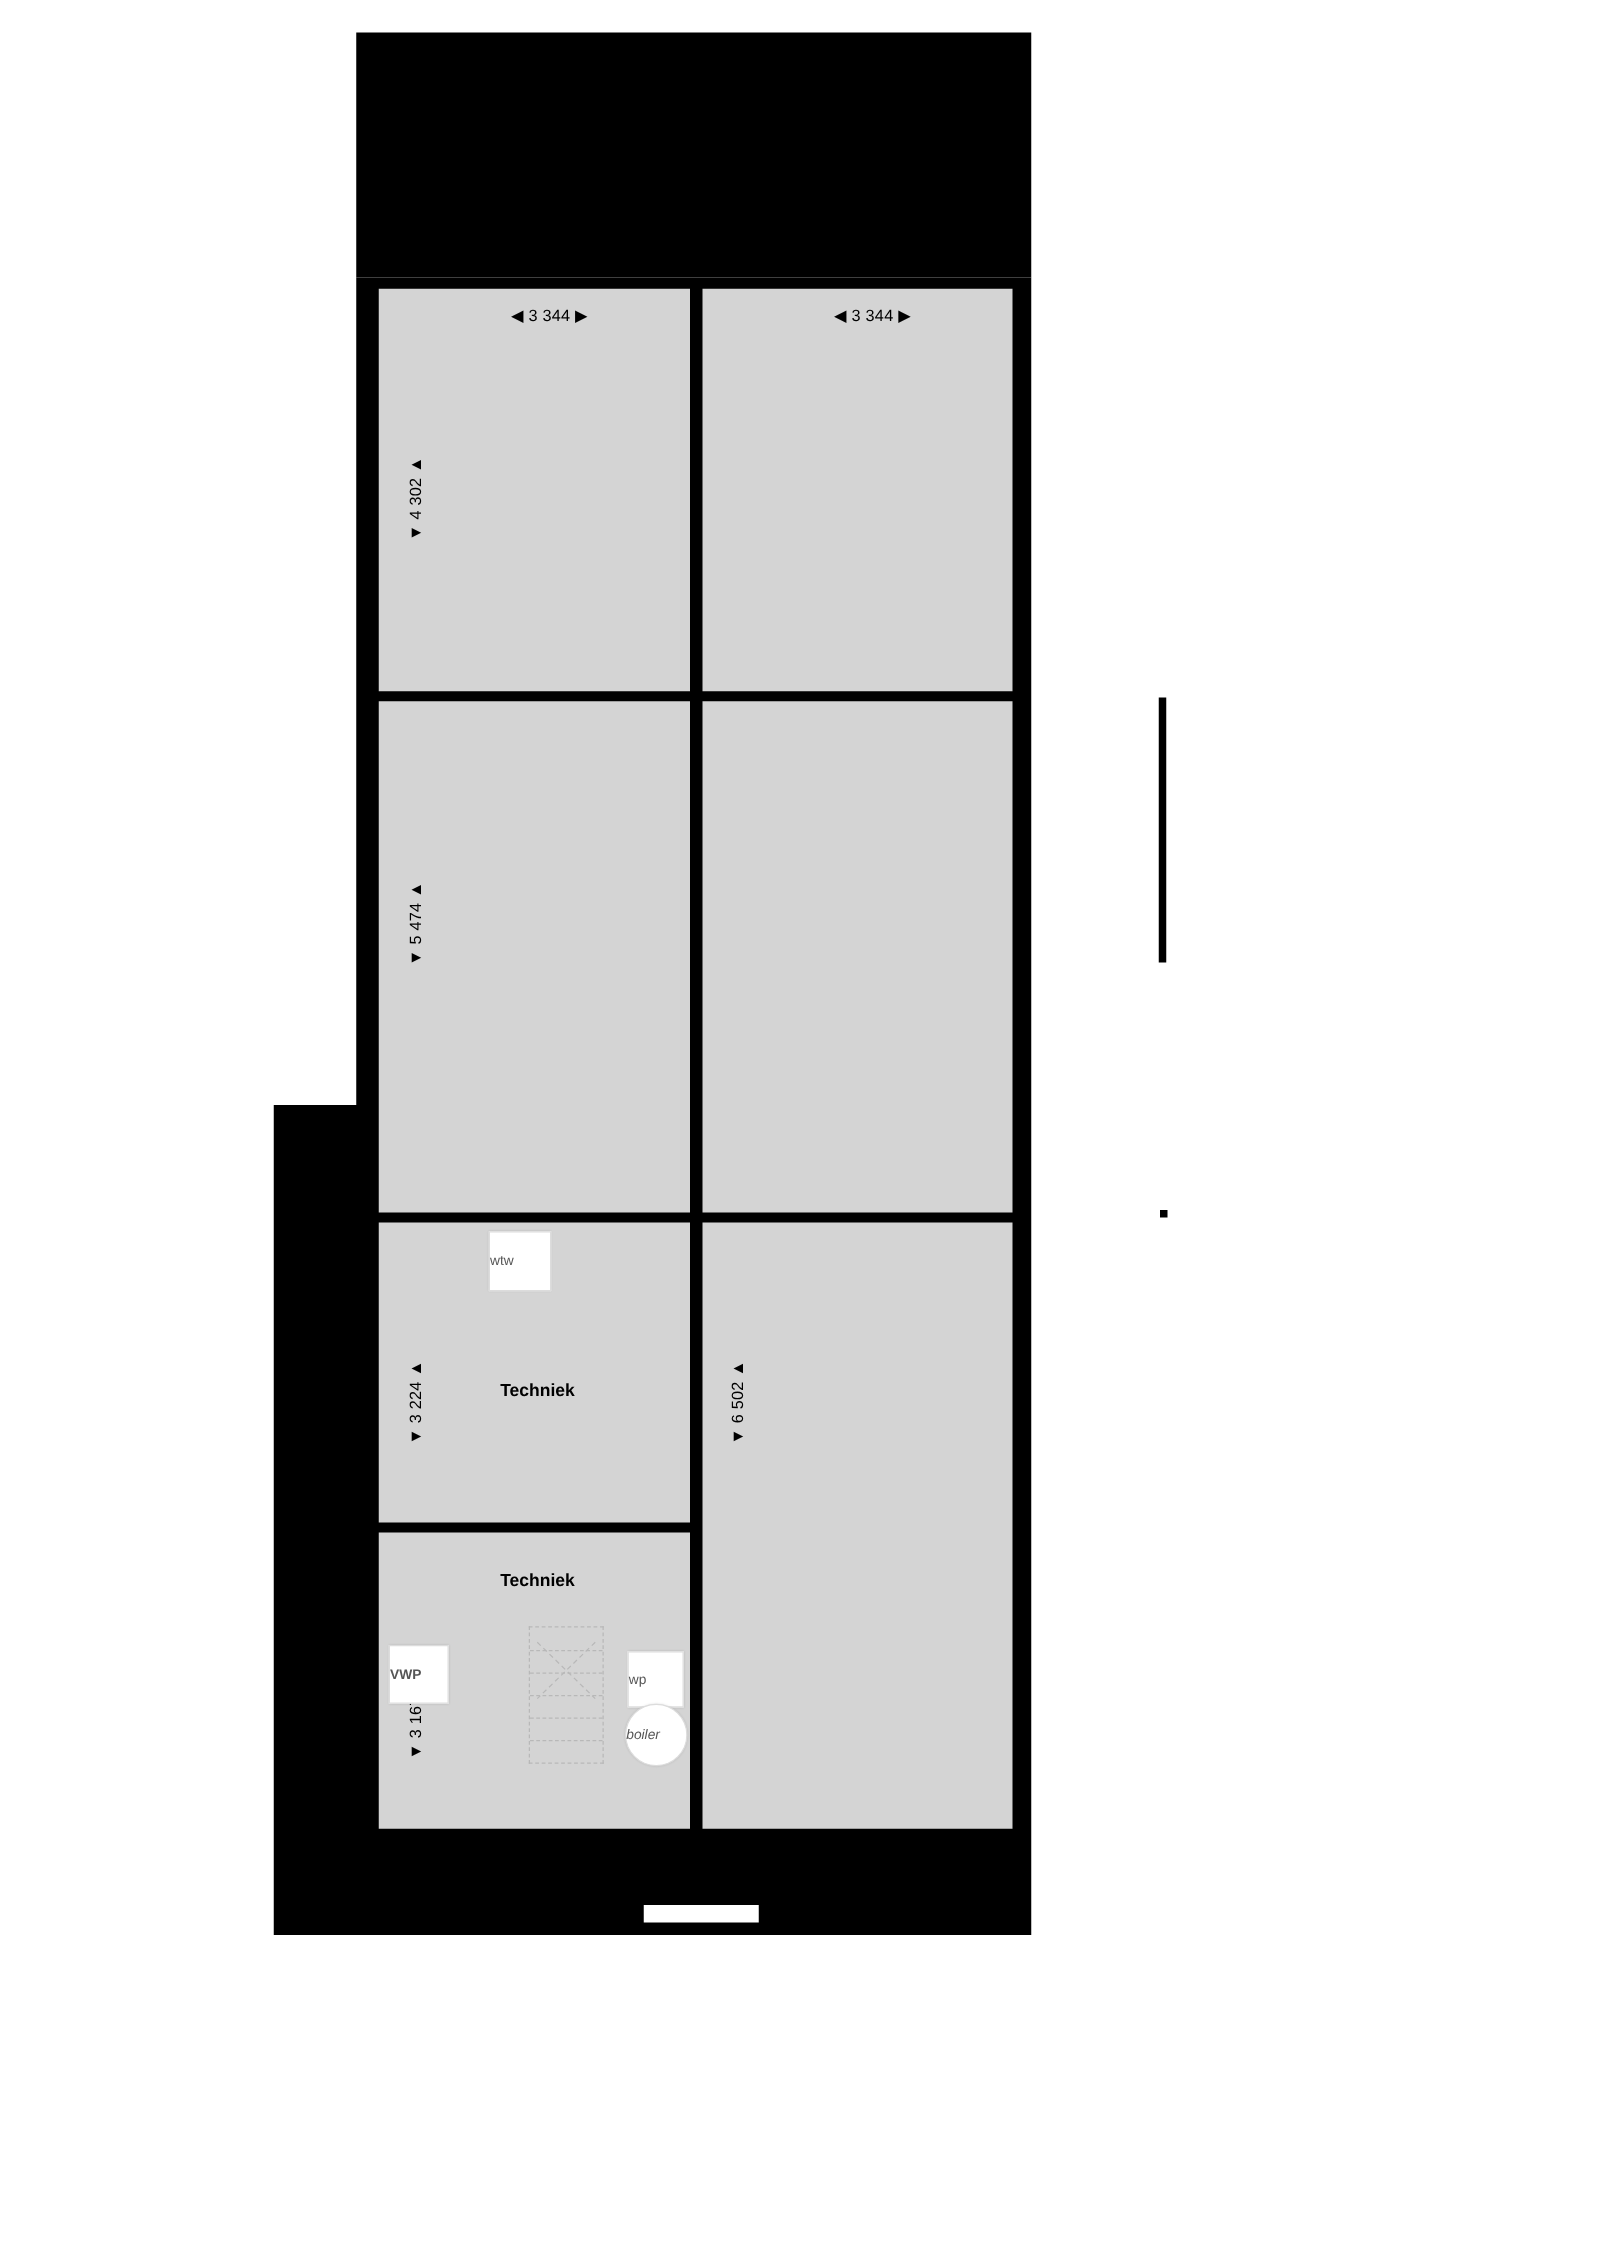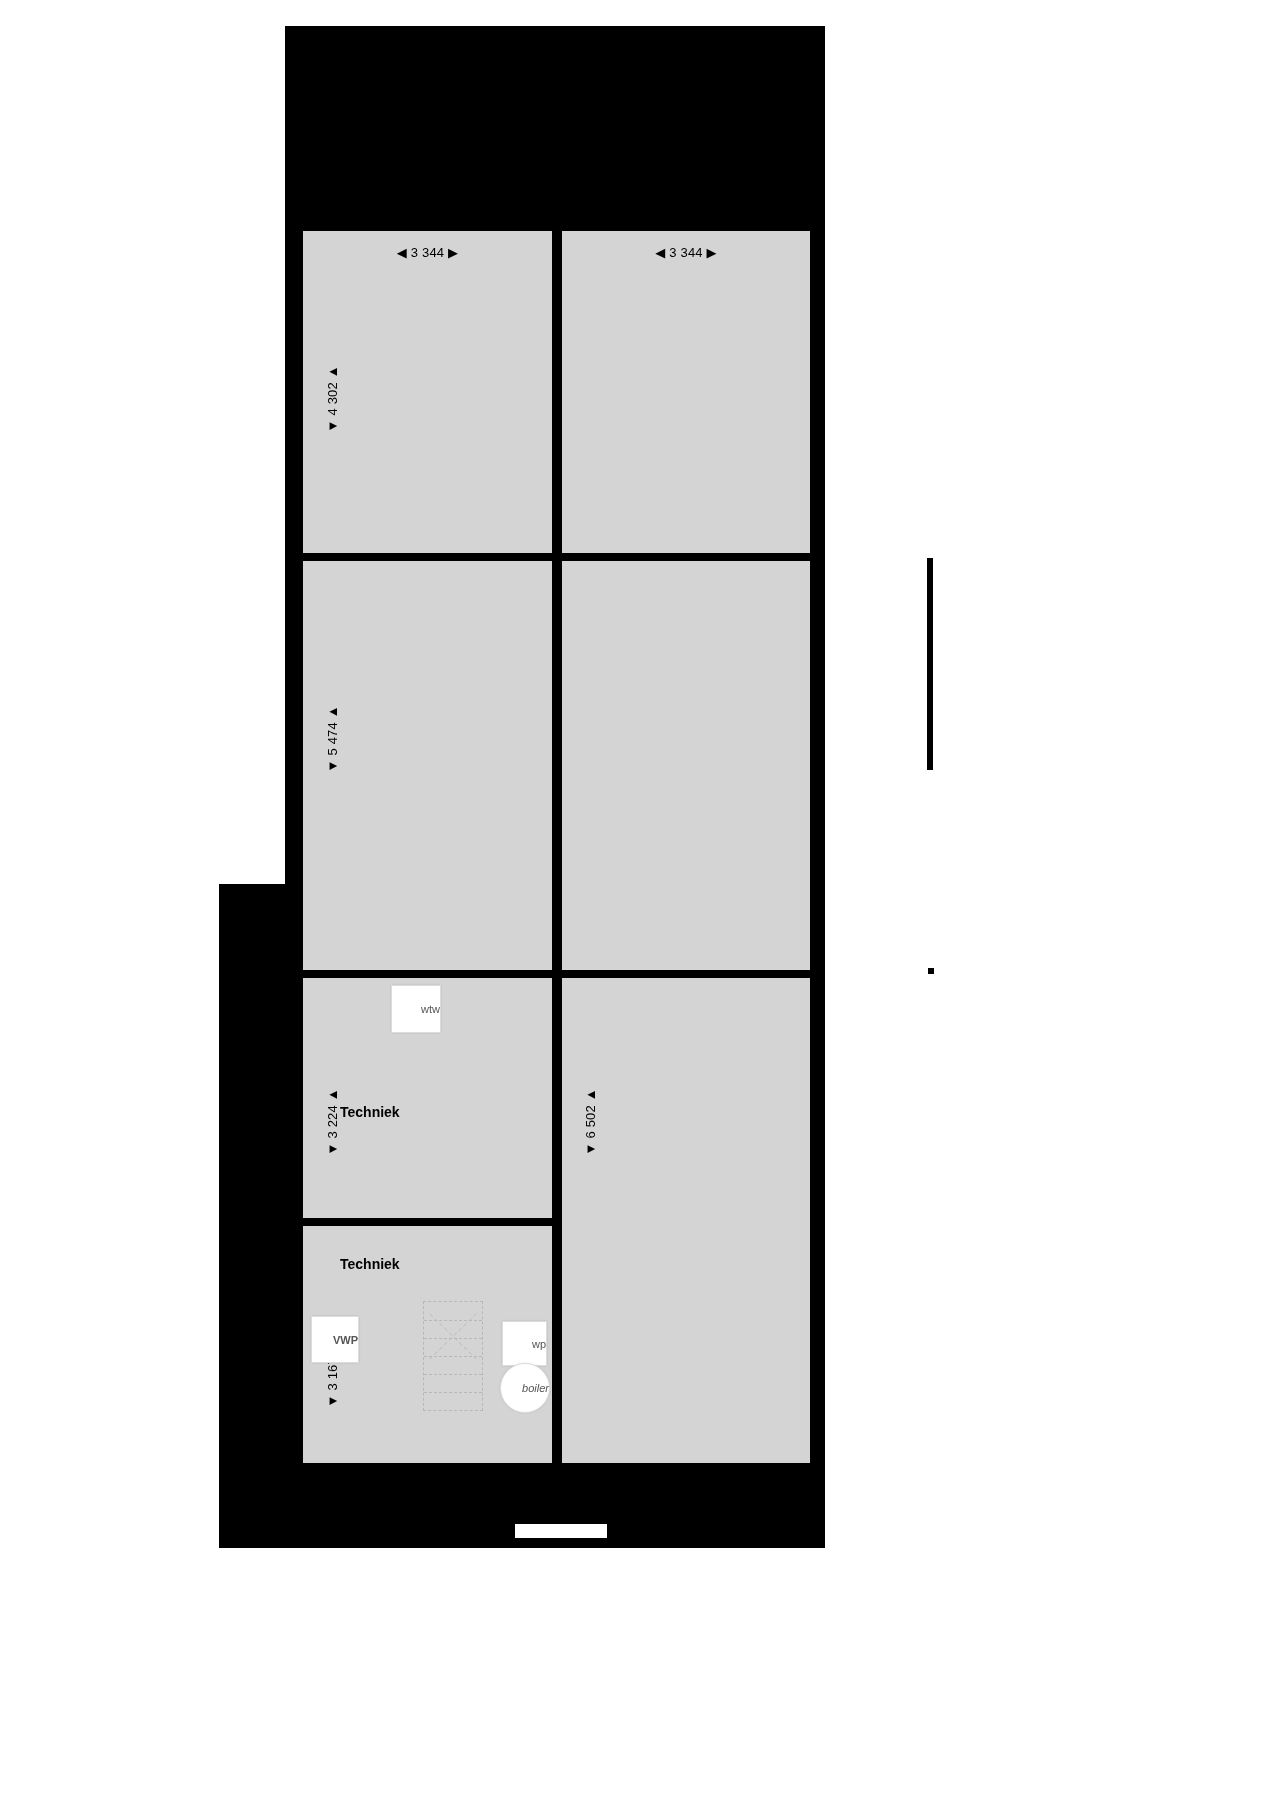--- a/index.html
+++ b/index.html
@@ -34,46 +34,48 @@
   
   .dim {
     position: absolute;
     font-size: 13px;
     color: #000000;
     white-space: nowrap;
     letter-spacing: 0.2px;
   }
   .dim-h {
     text-align: center;
+    margin-left: 12px;
   }
   .dim-v {
     transform-origin: 50% 50%;
   }
   .dim-v .inner {
     display: block;
     transform: rotate(-90deg);
     white-space: nowrap;
   }
   .room-label {
     position: absolute;
     font-size: 14px;
     color: #000000;
     font-weight: 600;
     white-space: nowrap;
+    text-align: center;
   }
   
   .equip {
     position: absolute;
     background: #ffffff;
     border: 1px solid #dcdcdc;
     color: #555555;
     font-size: 11px;
     display: flex;
     align-items: center;
-    justify-content: flex-end;
+    justify-content: flex-start;
     box-sizing: border-box;
     box-shadow: 0 0 2px rgba(0,0,0,0.12);
   }
   .equip.round {
     border-radius: 50%;
   }
   .stair {
     position: absolute;
     border: 1px dashed #b8b8b8;
     box-sizing: border-box;

